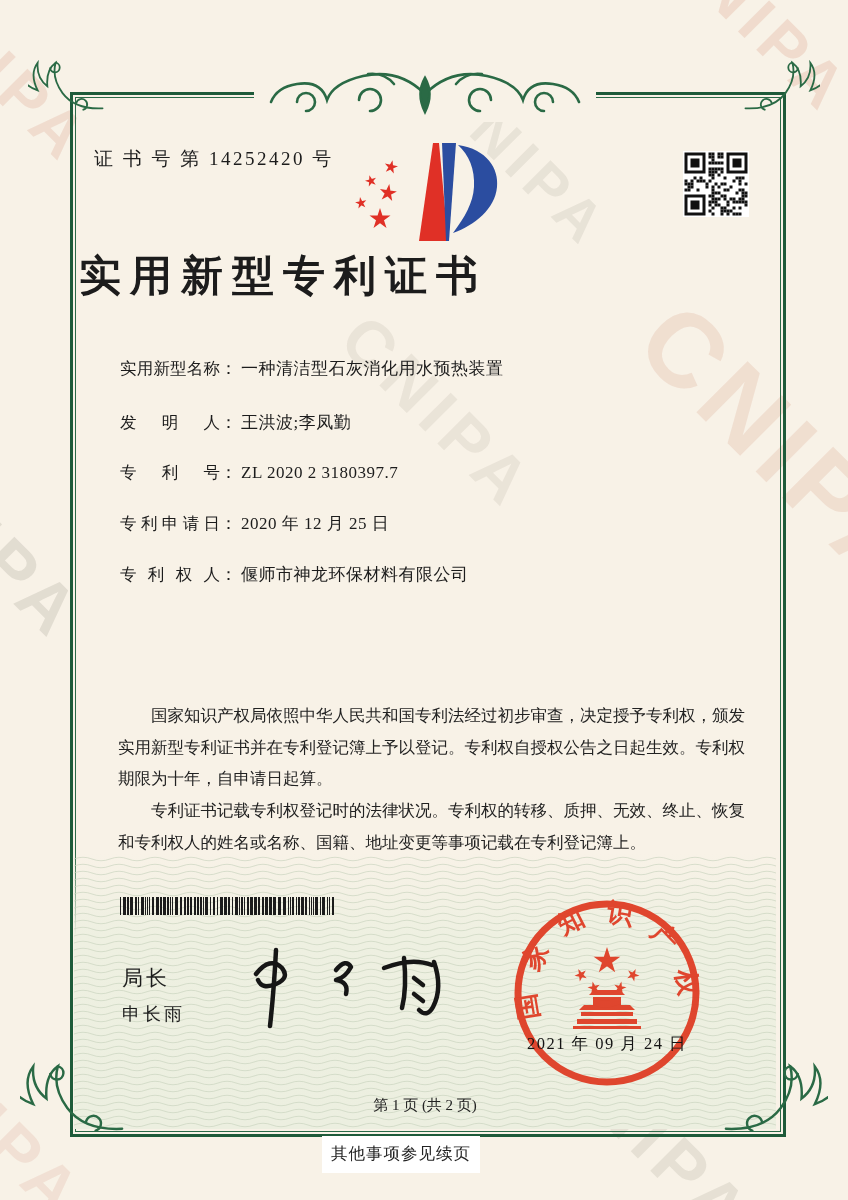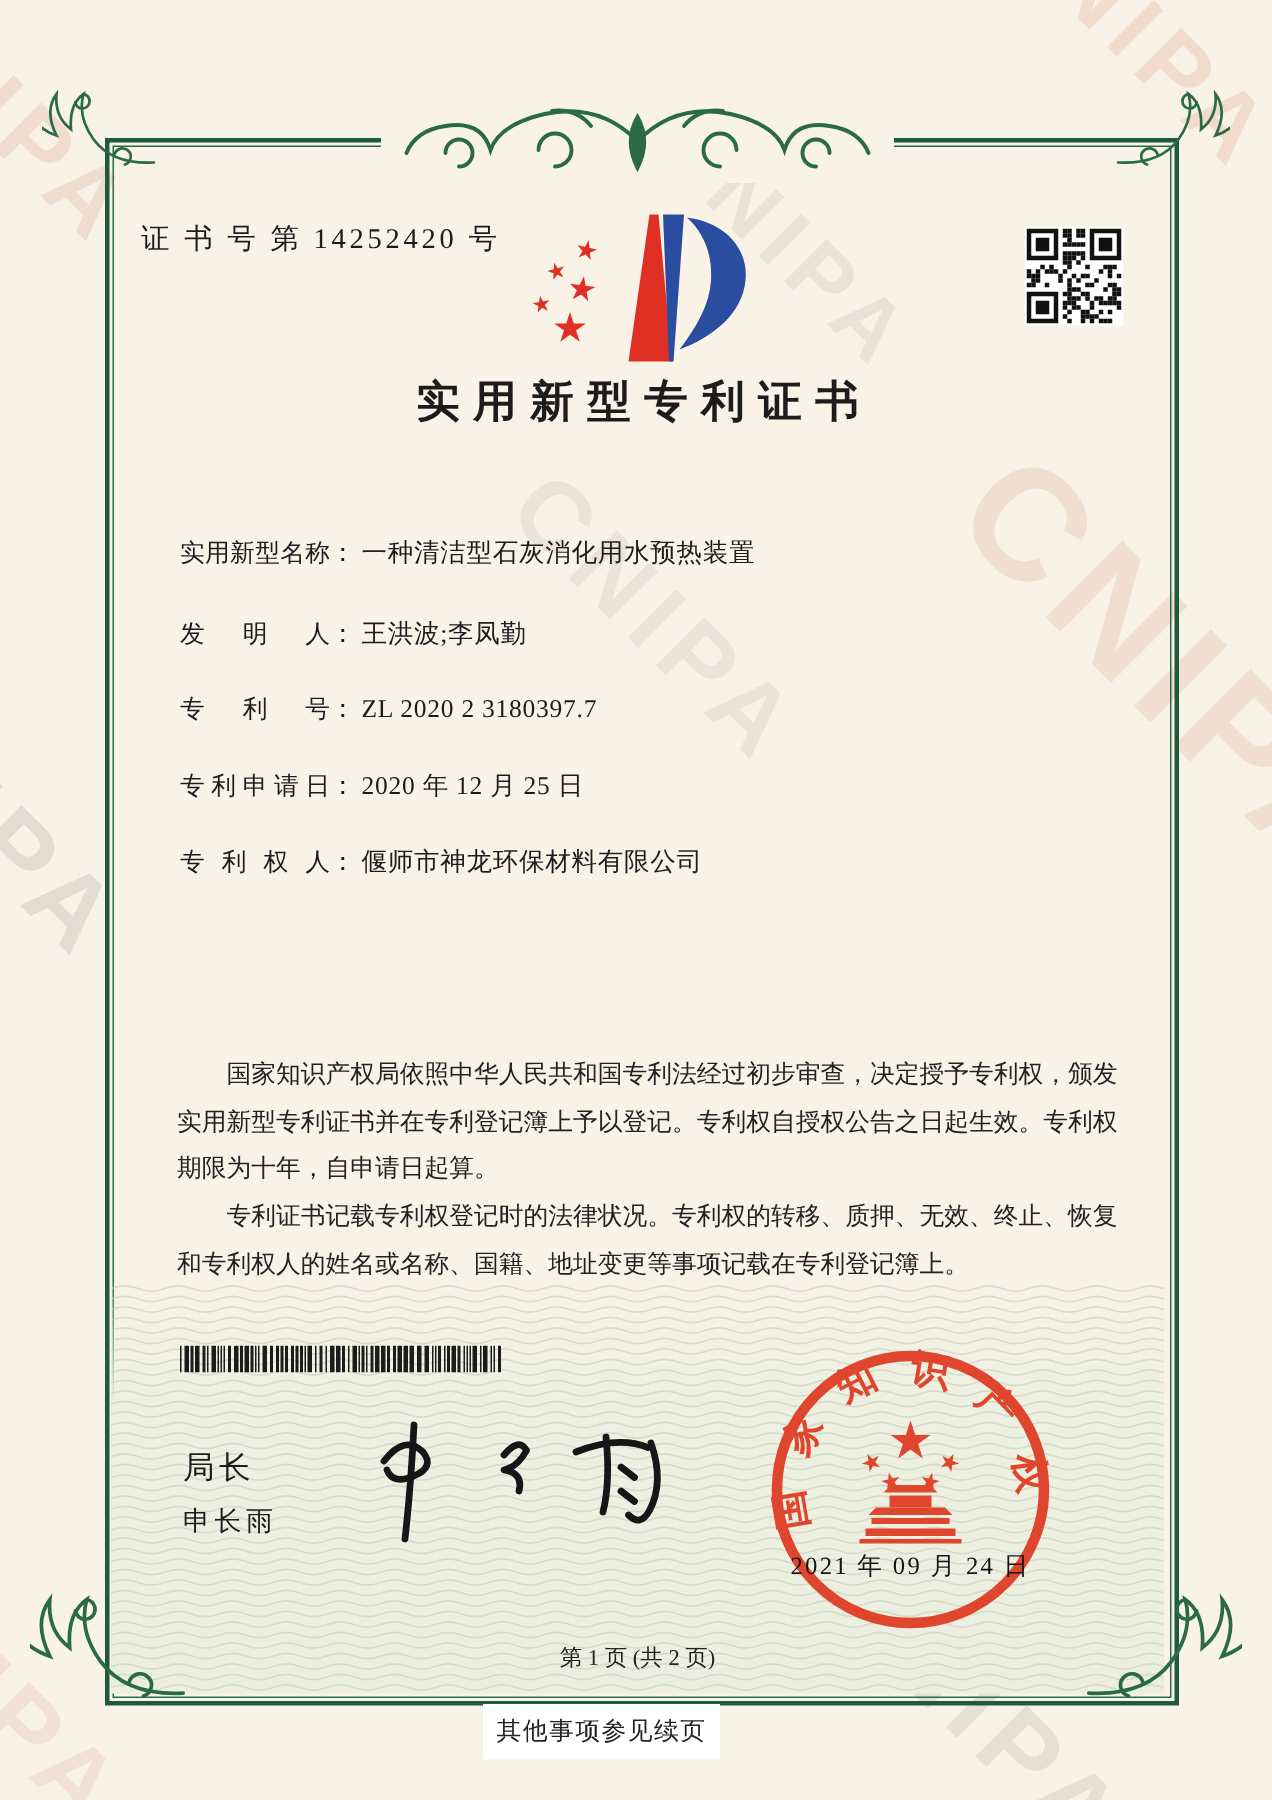--- a/index.html
+++ b/index.html
@@ -13,21 +13,21 @@
   .frame-inner{position:absolute;left:2px;top:2px;right:2px;bottom:2px;border:1px solid #2a6a48;}
   .orn{position:absolute;z-index:2;}
   .orn path{stroke:#2a6a45;stroke-width:2.6;fill:none;stroke-linecap:round;}
   
   .waves{position:absolute;left:74px;top:853px;width:702px;height:276px;z-index:1;
          background:linear-gradient(to bottom, rgba(240,242,228,0) 0%, #eef0e1 30%, #ecefe0 100%);}
   
   .cert-no{position:absolute;left:94px;top:146px;font-size:19px;letter-spacing:2.5px;z-index:2;font-family:Liberation Serif, serif;}
   .logo{position:absolute;left:347px;top:141px;z-index:2;}
   .qr{position:absolute;left:683px;top:151px;z-index:2;}
-  .title{position:absolute;left:70px;top:248px;width:710px;text-align:center;font-size:29px;font-weight:bold;
+  .title{position:absolute;left:70px;top:248px;width:710px;font-size:42px;font-weight:bold;
          letter-spacing:9px;padding-left:9px;box-sizing:border-box;z-index:2;}
   .row{position:absolute;left:120px;width:660px;height:24px;font-size:17px;z-index:2;}
   .f-label{display:inline-block;width:100px;font-size:16.5px;text-align:justify;text-align-last:justify;vertical-align:bottom;}
   .colon{display:inline-block;}
   .f-value{margin-left:4px;letter-spacing:0.5px;}
   .pair2{position:absolute;left:337px;top:0;}
   .pair2 .f-label2{font-size:16.5px;letter-spacing:1px;}
   .paras{position:absolute;left:118px;top:700px;width:632px;font-size:16.5px;line-height:1.92;z-index:2;color:#222;}
   .paras p{margin:0;text-indent:2em;}
   .barcode{position:absolute;left:120px;top:897px;z-index:2;}

